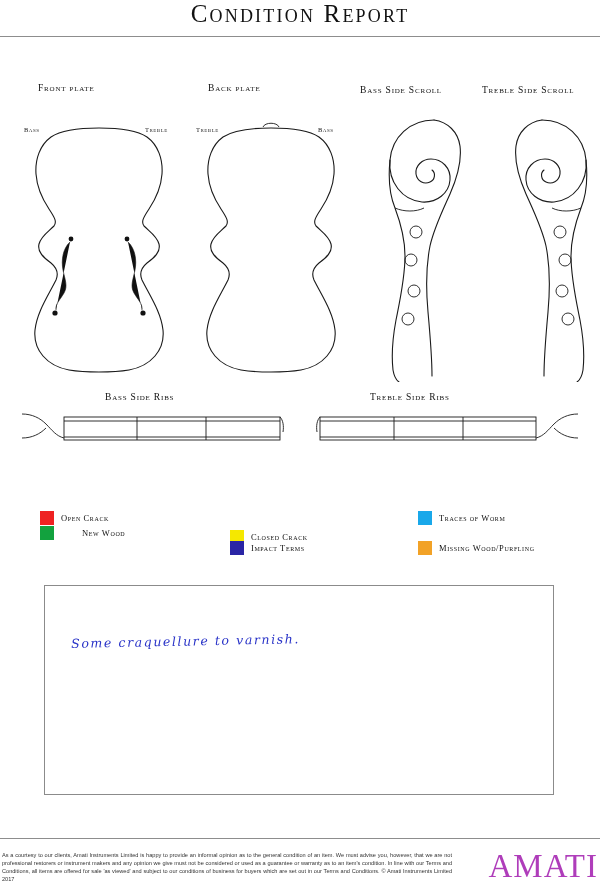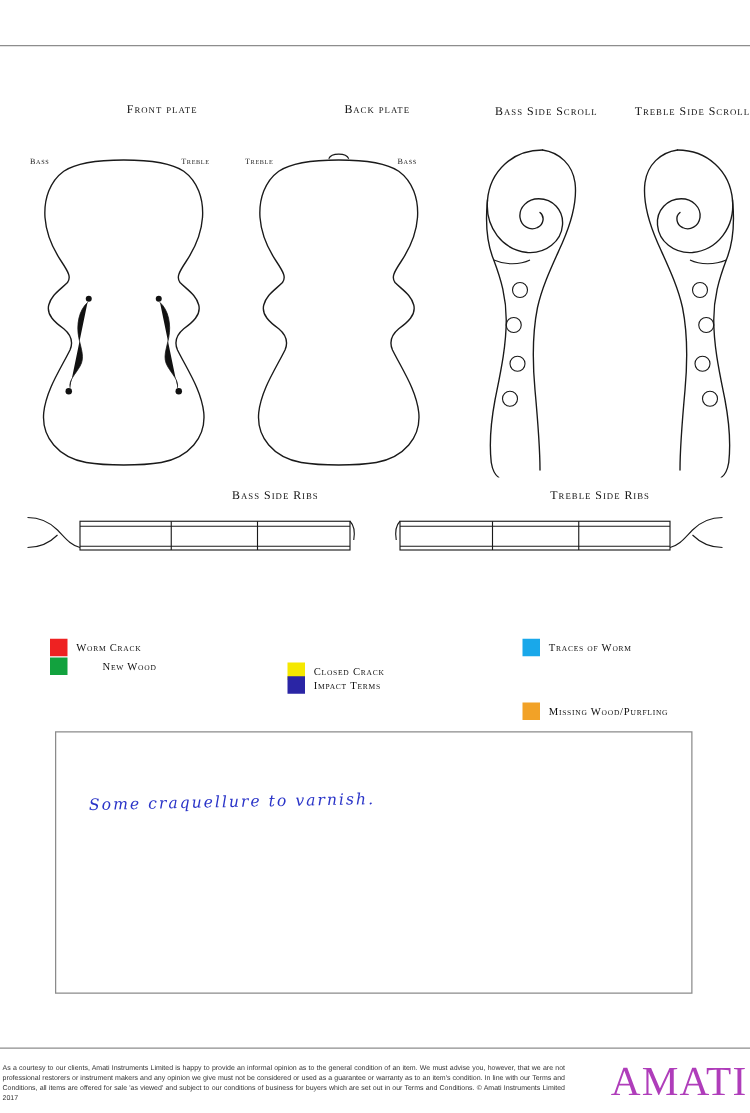--- a/index.html
+++ b/index.html
@@ -44,21 +44,21 @@
     background: #8d8d8d;
   }
 
   
   .cap {
     position: absolute;
     font-variant: small-caps;
     font-size: 9.5px;
     letter-spacing: 0.8px;
     color: #111;
-    text-align: right;
+    text-align: left;
     white-space: nowrap;
   }
   .tiny {
     position: absolute;
     font-variant: small-caps;
     font-size: 6.5px;
     letter-spacing: 0.5px;
     color: #222;
     white-space: nowrap;
   }
@@ -180,20 +180,21 @@
     fill: #111;
     stroke: #111;
     stroke-width: 0.6;
   }
 </style>
 </head>
 <body>
 
 <div class="page">
 
+  <div class="title">Condition Report</div>
   <div class="rule-top"></div>
 
   <div class="cap" style="left:38px; top:83px; width:120px;">Front plate</div>
   <div class="cap" style="left:208px; top:83px; width:120px;">Back plate</div>
   <div class="cap" style="left:360px; top:85px; width:118px;">Bass Side Scroll</div>
   <div class="cap" style="left:482px; top:85px; width:118px;">Treble Side Scroll</div>
 
   <div class="tiny" style="left:24px; top:126px;">Bass</div>
   <div class="tiny" style="left:145px; top:126px;">Treble</div>
   <div class="tiny" style="left:196px; top:126px;">Treble</div>
@@ -332,39 +333,39 @@
       <line class="draw-thin" x1="44" y1="33" x2="260" y2="33"></line>
       <line class="draw-thin" x1="117" y1="13" x2="117" y2="36"></line>
       <line class="draw-thin" x1="186" y1="13" x2="186" y2="36"></line>
       <path class="draw-thin" d="M260 13 C 263 16, 264 22, 263 28"></path>
     </g>
   </svg>
 
   <div class="legend">
     <div class="legend-item" style="left:0px; top:3px;">
       <span class="swatch" style="background:#ee2222"></span>
-      <span class="legend-label">Worm Crack</span>
+      <span class="legend-label">Open Crack</span>
     </div>
     <div class="legend-item" style="left:190px; top:3px;margin-top:19px;">
       <span class="swatch" style="background:#f5e800"></span>
       <span class="legend-label">Closed Crack</span>
     </div>
     <div class="legend-item" style="left:378px; top:3px;">
       <span class="swatch" style="background:#19a8ea"></span>
       <span class="legend-label">Traces of Worm</span>
     </div>
     <div class="legend-item" style="left:0px; top:18px;gap:28px;">
       <span class="swatch" style="background:#12a23e"></span>
       <span class="legend-label">New Wood</span>
     </div>
     <div class="legend-item" style="left:190px; top:33px;">
       <span class="swatch" style="background:#2a25a5"></span>
       <span class="legend-label">Impact Terms</span>
     </div>
-    <div class="legend-item" style="left:378px; top:33px;margin-top:21px;">
+    <div class="legend-item" style="left:378px; top:33px;">
       <span class="swatch" style="background:#f2a227"></span>
       <span class="legend-label">Missing Wood/Purfling</span>
     </div>
   </div>
 
   <div class="comments-box">
     <div class="handwriting">Some craquellure to varnish.</div>
   </div>
 
   <div class="rule-bottom"></div>

